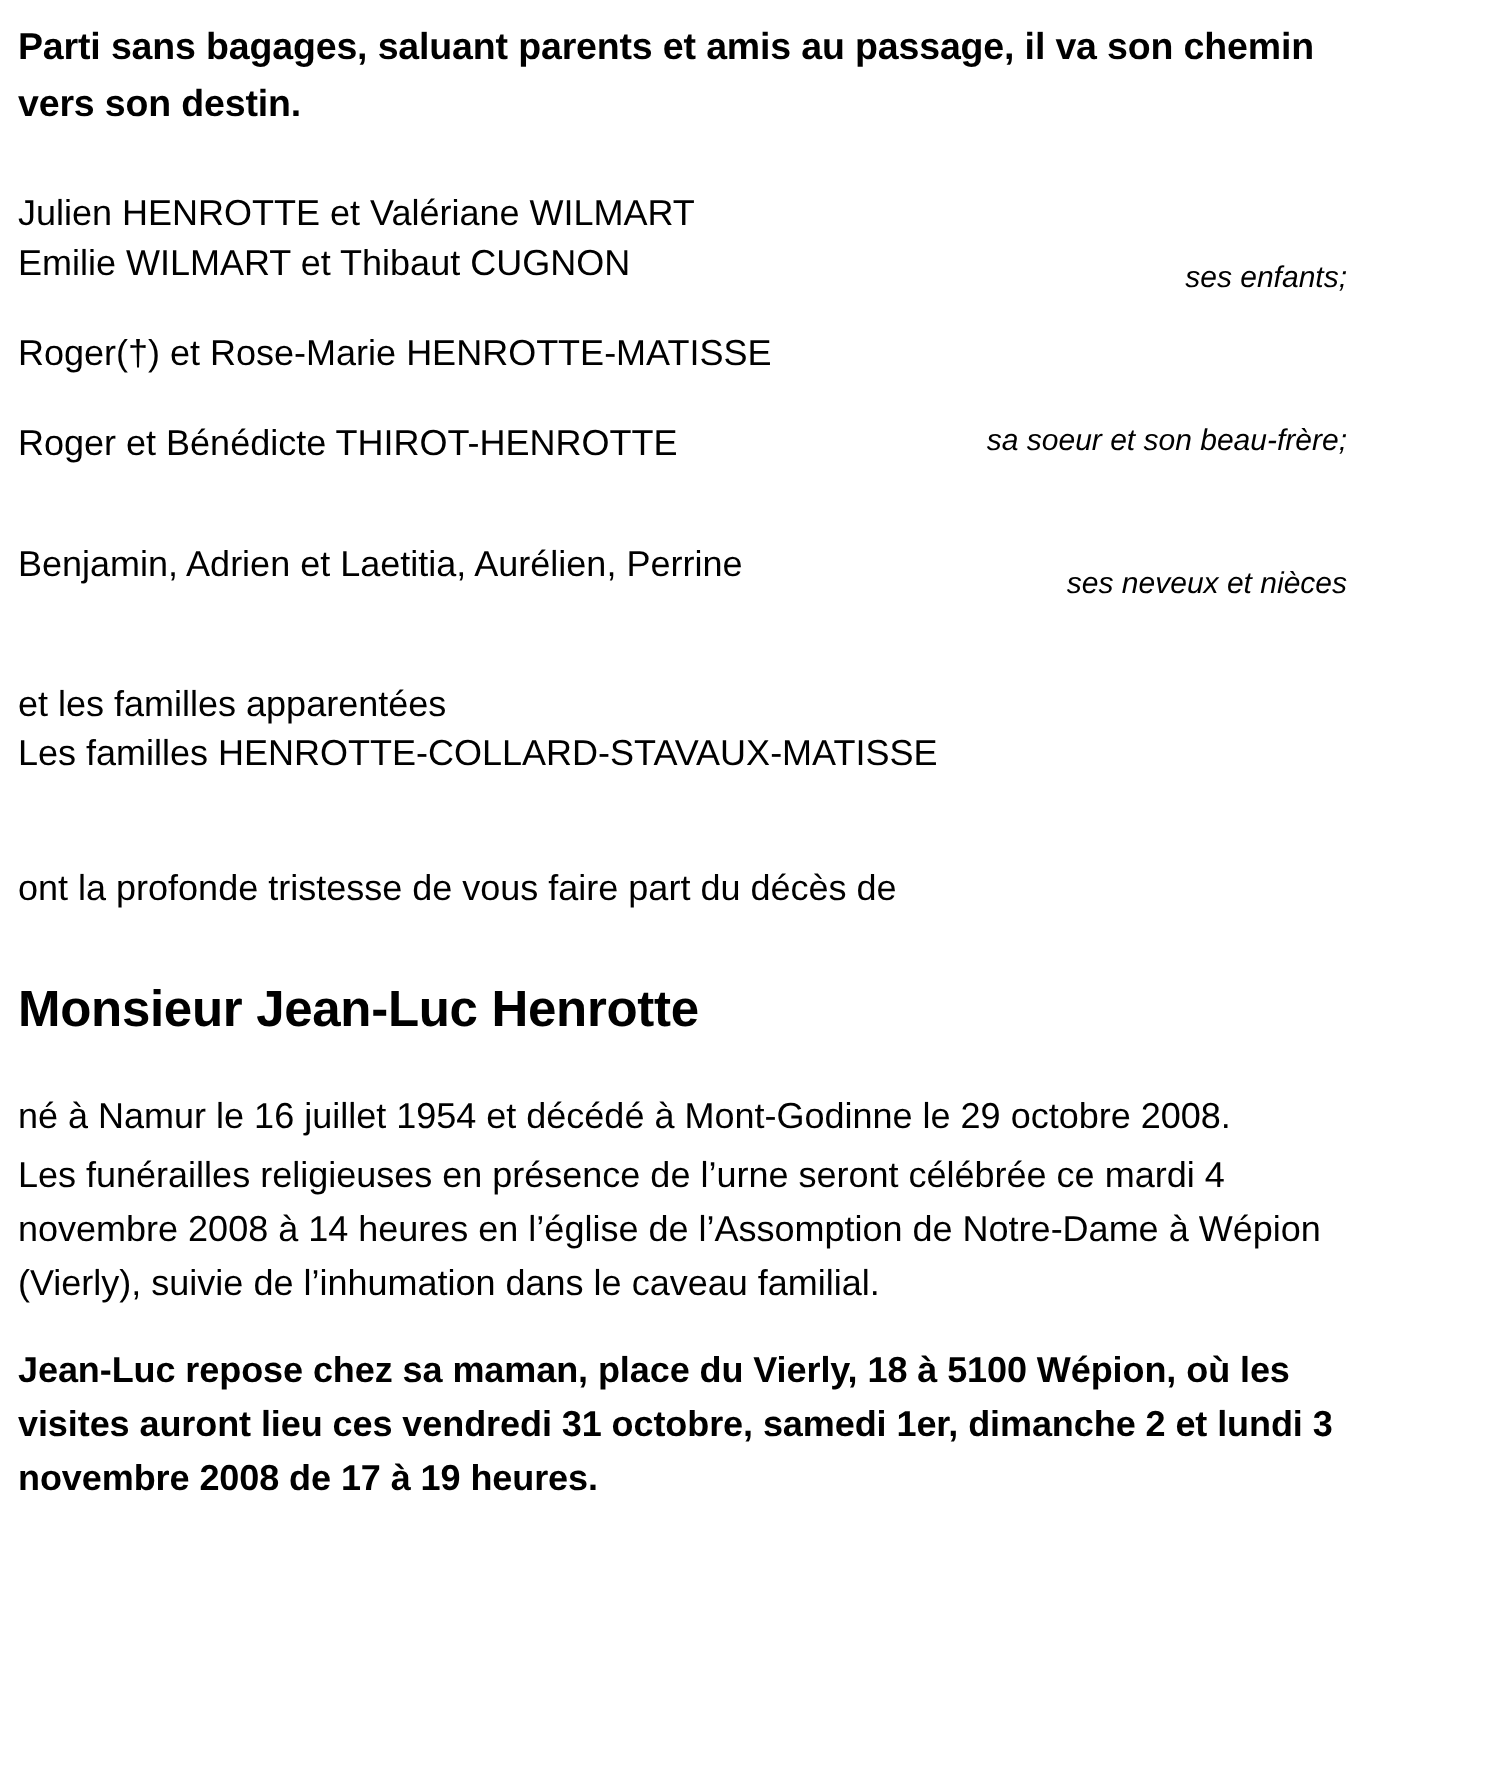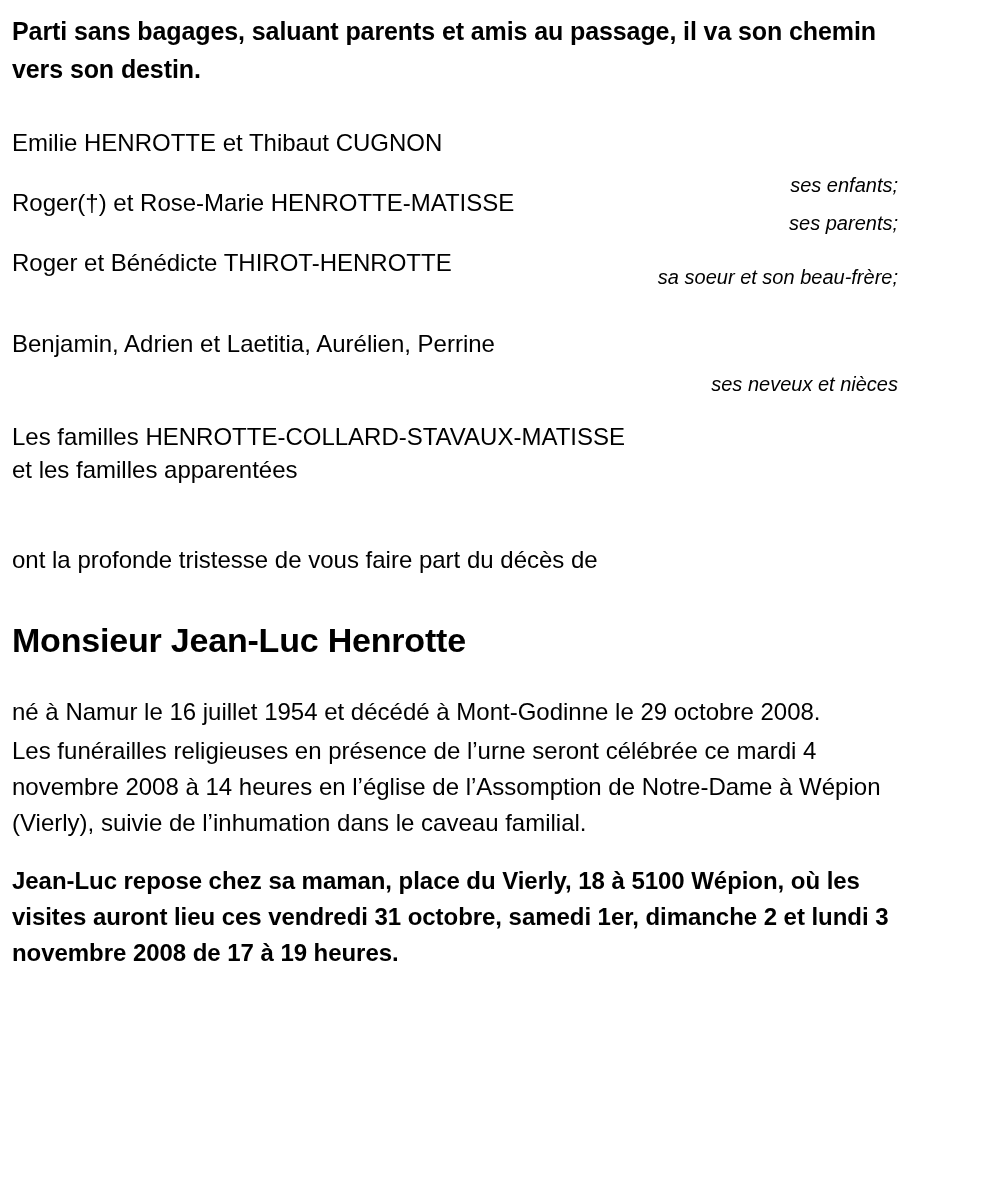--- a/index.html
+++ b/index.html
@@ -54,22 +54,22 @@
     width: 420px;
     text-align: right;
     font-style: italic;
     font-size: 20px;
     line-height: 31px;
   }
 
   
   .pos-enfants   { top: 44px; }
   .pos-parents   { top: 22px; }
-  .pos-soeur     { top: 16px; }
-  .pos-neveux    { top: 42px; }
+  .pos-soeur     { top: 0; }
+  .pos-neveux    { top: 14px; }
   .gap-md { height: 27px; }
   .gap-lg { height: 48px; }
 
   
   .families {
     margin-top: 60px;
     font-size: 24px;
     line-height: 33px;
   }
   .intro {
@@ -103,50 +103,50 @@
 </head>
 <body style="background: rgb(255, 255, 255); color: rgb(0, 0, 0);">
 
 <div class="notice">
 
   <p class="epitaph">Parti sans bagages, saluant parents et amis au passage, il va son chemin vers son destin.</p>
 
   <div class="relatives">
 
     <div class="rel-row">
-      <div class="rel-left">Emilie HENROTTE et Thibaut CUGNON</div>
+      <div class="rel-left">Julien HENROTTE et Valériane WILMART</div>
+      <div class="rel-left">Emilie WILMART et Thibaut CUGNON</div>
       <div class="rel-right pos-enfants">ses enfants;</div>
     </div>
 
     <div class="gap-md"></div>
 
     <div class="rel-row">
       <div class="rel-left">Roger(†) et Rose-Marie HENROTTE-MATISSE</div>
-      <div class="rel-right pos-parents">ses parents;</div>
     </div>
 
     <div class="gap-md"></div>
 
     <div class="rel-row">
       <div class="rel-left">Roger et Bénédicte THIROT-HENROTTE</div>
       <div class="rel-right pos-soeur">sa soeur et son beau-frère;</div>
     </div>
 
     <div class="gap-lg"></div>
 
     <div class="rel-row">
       <div class="rel-left">Benjamin, Adrien et Laetitia, Aurélien, Perrine</div>
       <div class="rel-right pos-neveux">ses neveux et nièces</div>
     </div>
 
   </div>
 
   <div class="families">
+    <div>et les familles apparentées</div>
     <div>Les familles HENROTTE-COLLARD-STAVAUX-MATISSE</div>
-    <div>et les familles apparentées</div>
   </div>
 
   <div class="intro">ont la profonde tristesse de vous faire part du décès de</div>
 
   <h1 class="deceased-name">Monsieur Jean-Luc Henrotte</h1>
 
   <p class="para birth-death">né à Namur le 16 juillet 1954 et décédé à Mont-Godinne le 29 octobre 2008.</p>
 
   <p class="para funeral">Les funérailles religieuses en présence de l’urne seront célébrée ce mardi 4 novembre 2008 à 14 heures en l’église de l’Assomption de Notre-Dame à Wépion (Vierly), suivie de l’inhumation dans le caveau familial.</p>
 

